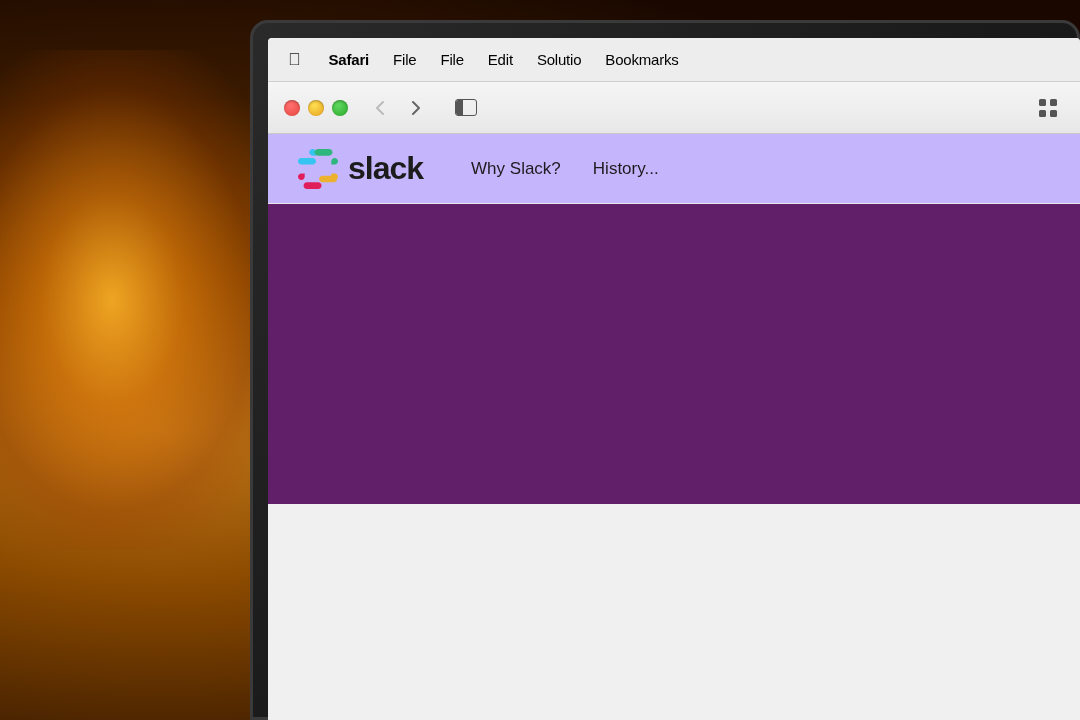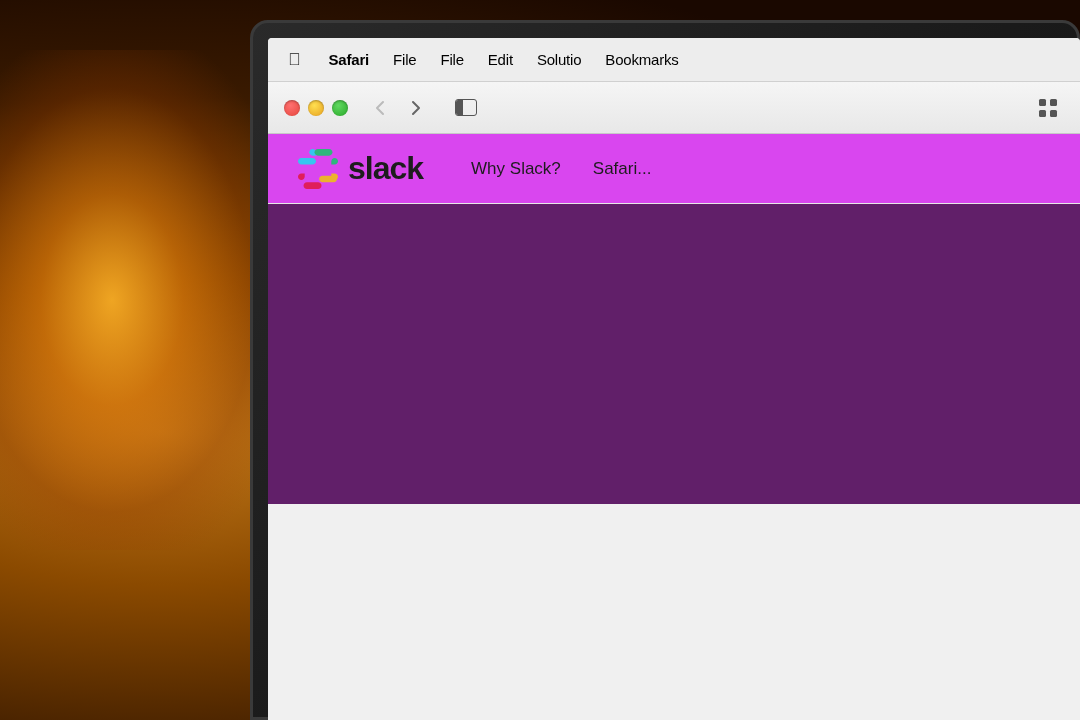--- a/index.html
+++ b/index.html
@@ -210,21 +210,21 @@
       background: white;
       display: flex;
       flex-direction: column;
     }
 
     
     .slack-nav {
       display: flex;
       align-items: center;
       height: 70px;
-      background: #d946ef;
+      background: #c4b5fd;
       padding: 0 30px;
       border-bottom: 1px solid #e8e8e8;
       gap: 32px;
     }
 
     .slack-logo-area {
       display: flex;
       align-items: center;
       gap: 10px;
       margin-right: 16px;
@@ -333,21 +333,21 @@
             <path d="M54 37.5C54 35 52 33 49.5 33H45v4.5C45 40 47 42 49.5 42S54 40 54 37.5z" fill="#ECB22E"></path>
             <path d="M33 45h15.2c2.5 0 4.5-2 4.5-4.5S50.7 36 48.2 36H33c-2.5 0-4.5 2-4.5 4.5S30.5 45 33 45z" fill="#ECB22E"></path>
 
             <path d="M0 37.5C0 40 2 42 4.5 42S9 40 9 37.5V33H4.5C2 33 0 35 0 37.5z" fill="#E01E5A"></path>
             <path d="M12 54h15.2c2.5 0 4.5-2 4.5-4.5S29.7 45 27.2 45H12c-2.5 0-4.5 2-4.5 4.5S9.5 54 12 54z" fill="#E01E5A"></path>
           </svg>
           <span class="slack-wordmark">slack</span>
         </div>
 
         <span class="slack-nav-item">Why Slack?</span>
-        <span class="slack-nav-item">Safari...</span>
+        <span class="slack-nav-item">History...</span>
       </div>
 
       <div class="slack-hero"></div>
 
     </div>
 
   </div>
 </div>
 
 </body></html>

